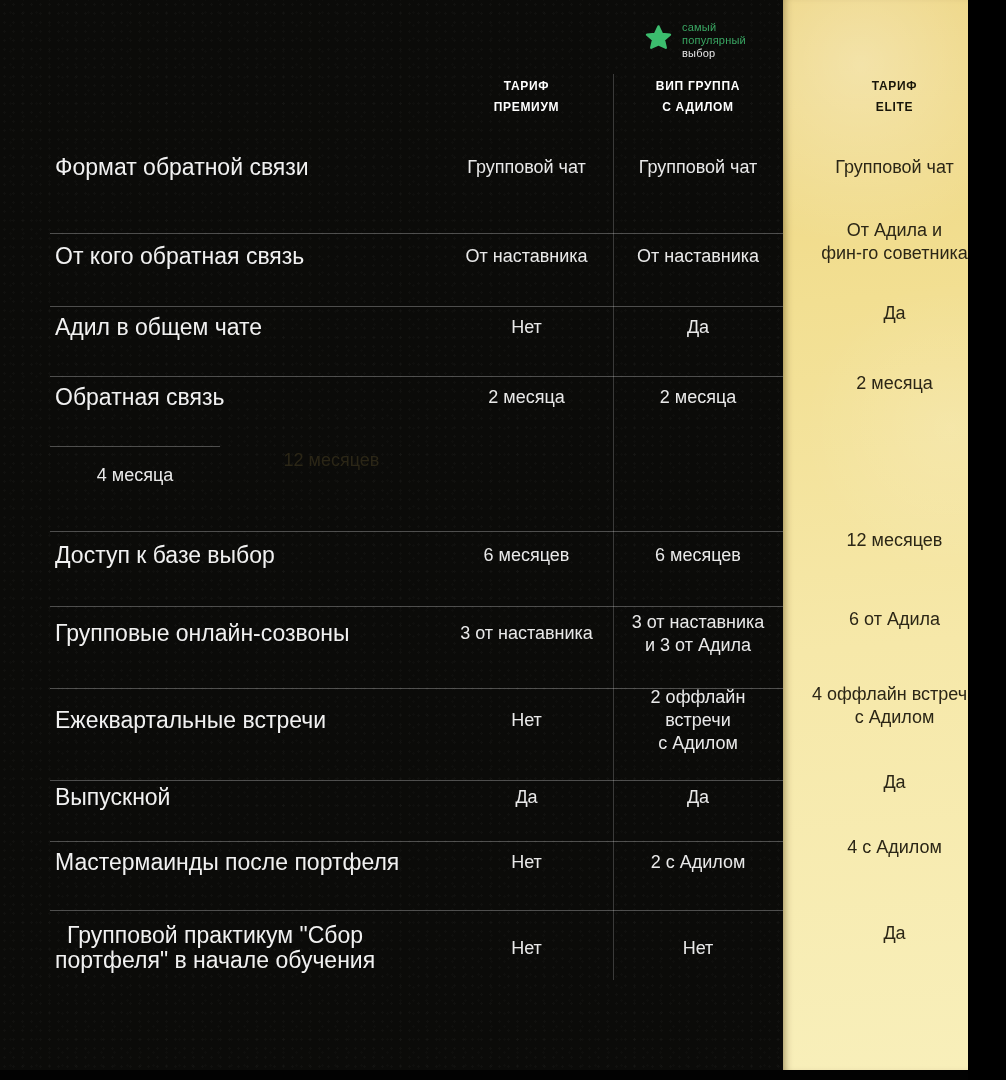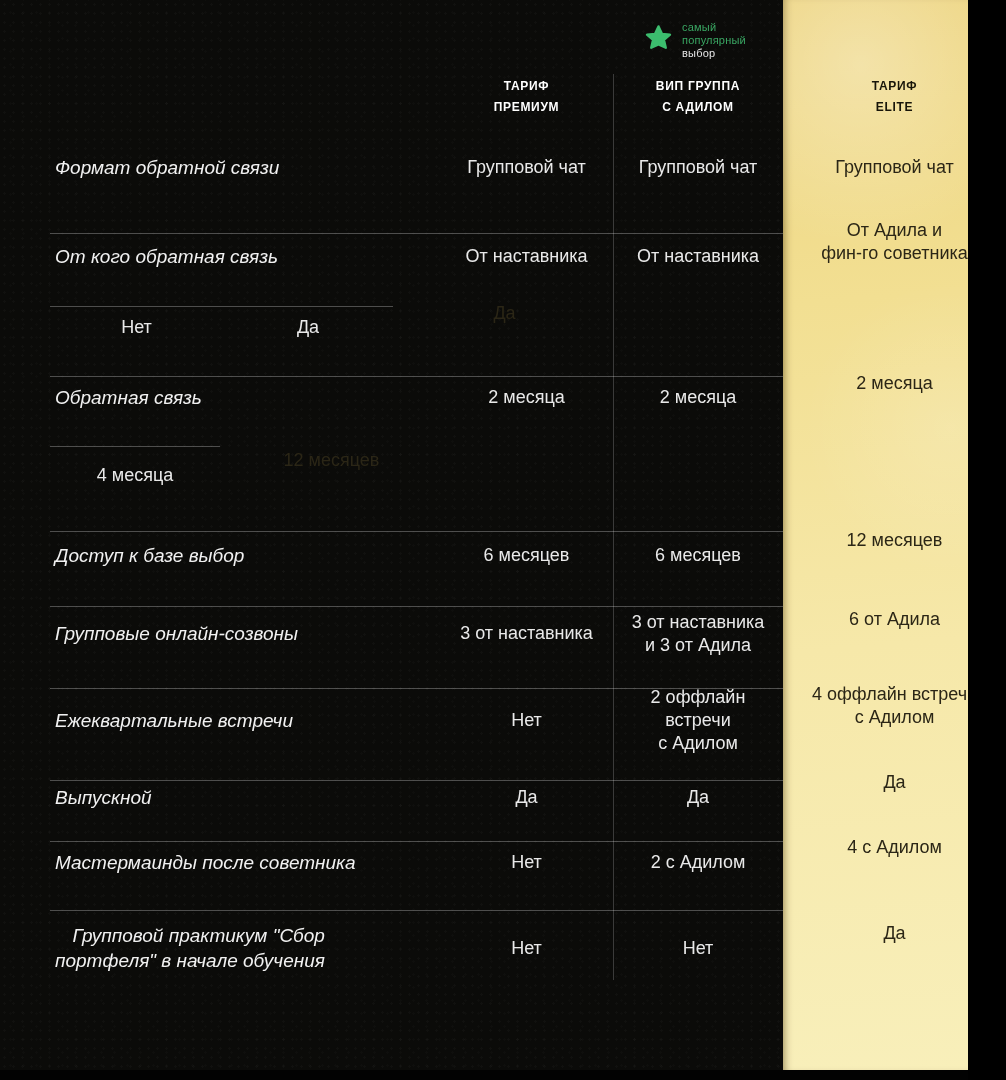--- a/index.html
+++ b/index.html
@@ -48,22 +48,22 @@
   .row:nth-child(7){height:82px}
   .row:nth-child(8){height:92px}
   .row:nth-child(9){height:61px}
   .row:nth-child(10){height:69px}
   .row:nth-child(11){height:103px}
   .cell{
     box-sizing:border-box;display:flex;align-items:center;justify-content:center;
     white-space:pre-line;text-align:center;
   }
   .row:not(:first-child) .d{border-top:1px solid rgba(255,255,255,0.28);margin-top:28px;}
-  .label{width:390px;justify-content:flex-start;text-align:right;padding-left:5px;
-    font-size:19px;line-height:25px;color:#f1f1f1;font-style:italic;}
+  .label{width:390px;justify-content:flex-start;text-align:center;padding-left:5px;
+    font-size:23px;line-height:25px;color:#f1f1f1;}
   .val{font-size:18px;line-height:23px;color:#e9e9e9;}
   .v1{width:173px;}
   .v2{width:170px;}
   .v3{width:223px;color:#2b2616;}
 </style>
 </head>
 <body>
 
 <div class="page">
 
@@ -100,20 +100,21 @@
 
     <div class="row">
       <div class="cell label d">От кого обратная связь</div>
       <div class="cell val v1 d">От наставника</div>
       <div class="cell val v2 d">От наставника</div>
       <div class="cell val v3">От Адила и
 фин-го советника</div>
     </div>
 
     <div class="row">
+      <div class="cell label d">Адил в общем чате</div>
       <div class="cell val v1 d">Нет</div>
       <div class="cell val v2 d">Да</div>
       <div class="cell val v3">Да</div>
     </div>
 
     <div class="row">
       <div class="cell label d">Обратная связь</div>
       <div class="cell val v1 d">2 месяца</div>
       <div class="cell val v2 d">2 месяца</div>
       <div class="cell val v3">2 месяца</div>
@@ -150,21 +151,21 @@
     </div>
 
     <div class="row">
       <div class="cell label d">Выпускной</div>
       <div class="cell val v1 d">Да</div>
       <div class="cell val v2 d">Да</div>
       <div class="cell val v3">Да</div>
     </div>
 
     <div class="row">
-      <div class="cell label d">Мастермаинды после советника</div>
+      <div class="cell label d">Мастермаинды после портфеля</div>
       <div class="cell val v1 d">Нет</div>
       <div class="cell val v2 d">2 с Адилом</div>
       <div class="cell val v3">4 с Адилом</div>
     </div>
 
     <div class="row">
       <div class="cell label d">Групповой практикум "Сбор
 портфеля" в начале обучения</div>
       <div class="cell val v1 d">Нет</div>
       <div class="cell val v2 d">Нет</div>

